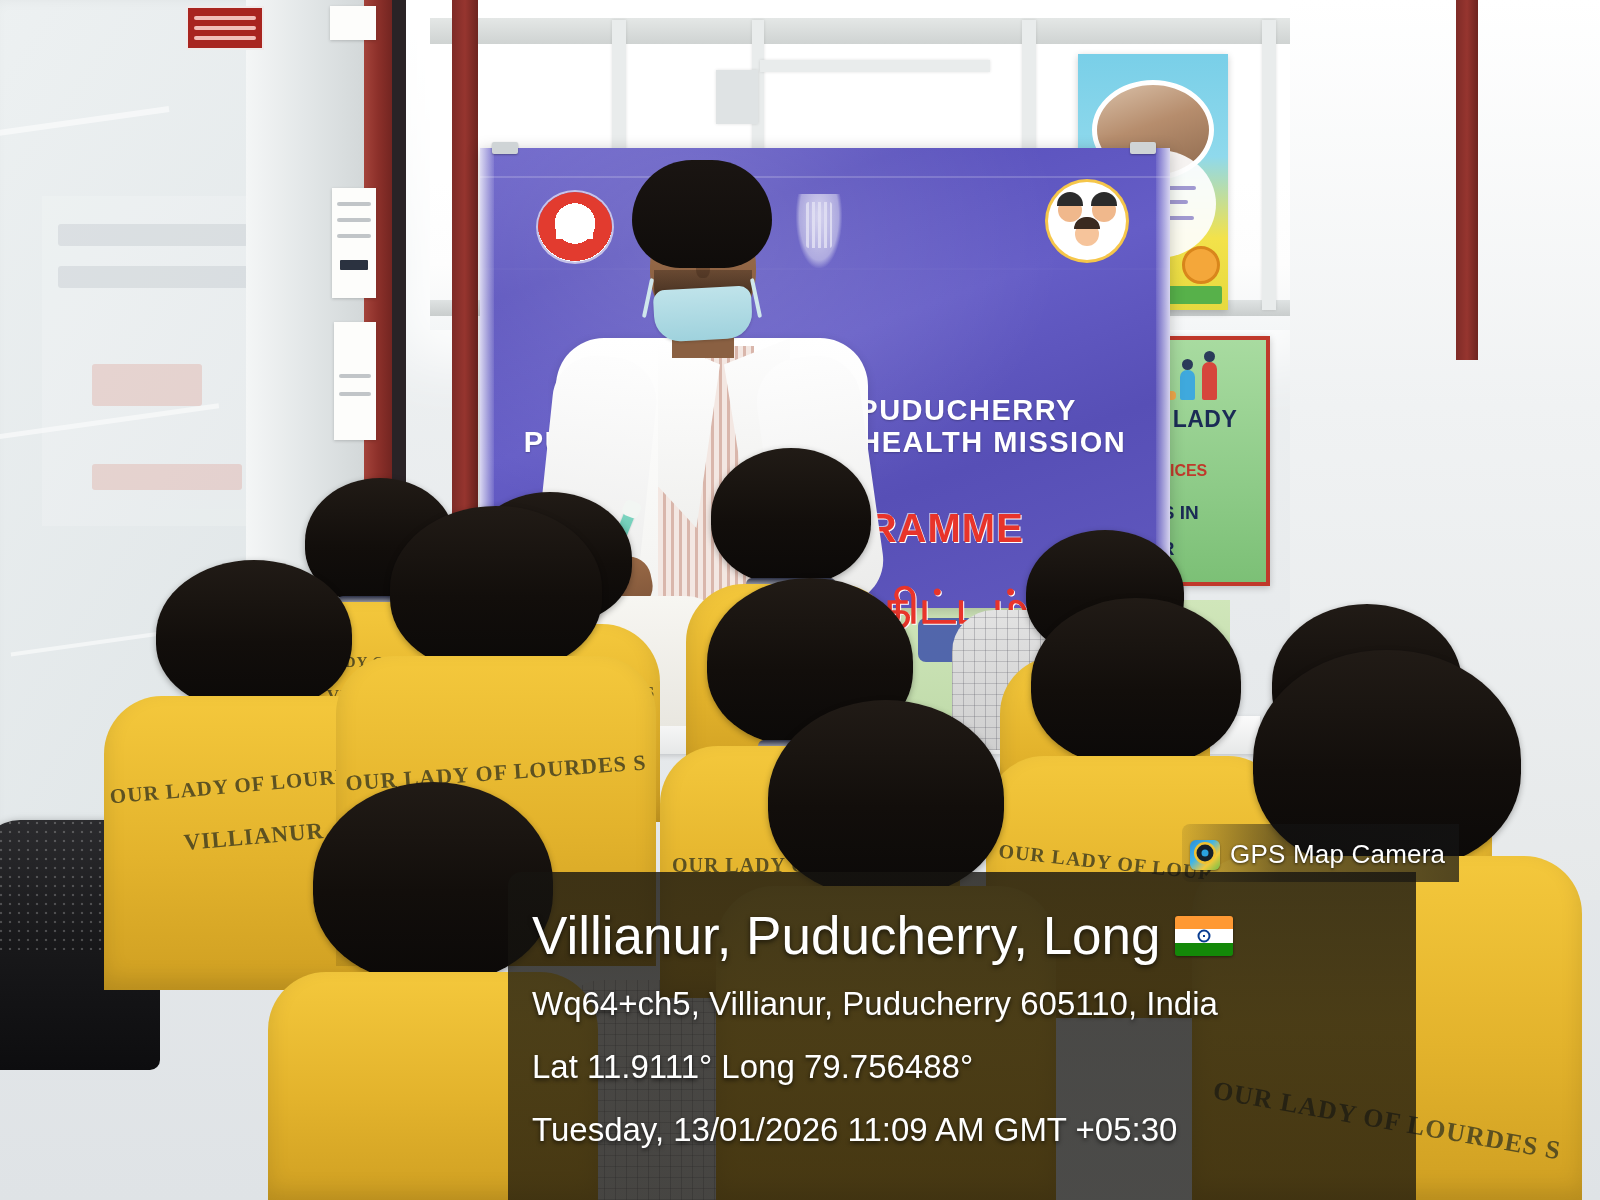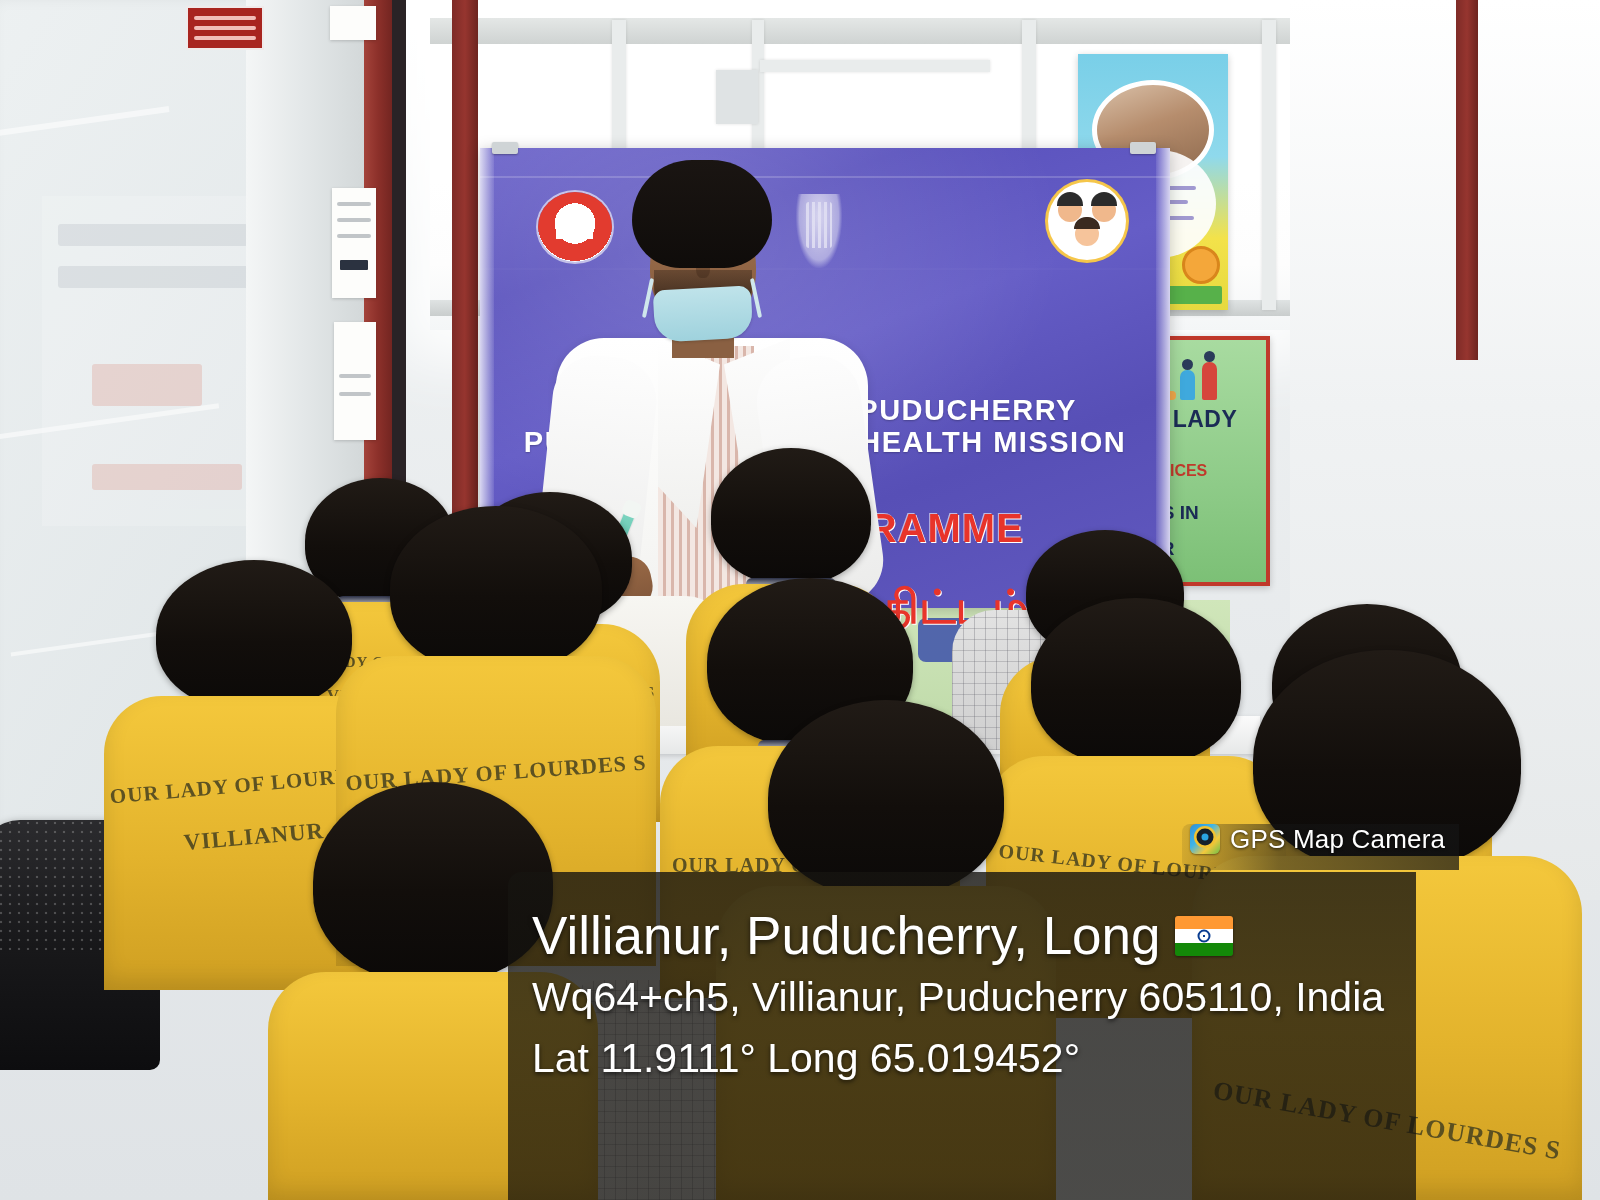--- a/index.html
+++ b/index.html
@@ -199,22 +199,22 @@
   .rksk-l3{position:absolute;left:4px;right:0;text-align:left;color:#1b2b55;font-weight:bold;font-size:19px;top:162px;}
   .rksk-l4{position:absolute;left:4px;right:0;text-align:left;color:#1b2b55;font-weight:bold;font-size:19px;top:198px;}
   .rksk-icons{position:absolute;left:10px;top:16px;width:72px;height:44px;}
   .rksk-icons b{position:absolute;bottom:0;border-radius:3px 3px 0 0;display:block;}
 
   .poster-low{position:absolute;left:900px;top:600px;width:330px;height:150px;
      background:linear-gradient(180deg,#cfe6b8,#bcd9a4);opacity:.95;}
   .pl-blob{position:absolute;border-radius:50%;}
 
   
-  .gps-badge{position:absolute;left:1182px;top:824px;height:46px;display:flex;align-items:flex-start;
-     gap:10px;padding:0 14px 0 8px;border-radius:8px 0 0 8px;
+  .gps-badge{position:absolute;left:1182px;top:824px;height:46px;display:flex;align-items:flex-end;
+     gap:10px;padding:0 14px 12px 8px;border-radius:8px 0 0 8px;
      background:linear-gradient(90deg,rgba(20,20,20,.10),rgba(20,20,20,.55) 35%,rgba(20,20,20,.72));}
   .gps-icon{width:30px;height:30px;border-radius:6px;flex:none;position:relative;
      background:linear-gradient(135deg,#2f8fd8 0%,#3fb5e8 40%,#f3c93c 70%,#6cc04a 100%);
      box-shadow:0 1px 2px rgba(0,0,0,.4);}
   .gps-icon:before{content:"";position:absolute;left:50%;top:42%;transform:translate(-50%,-50%);
      width:17px;height:17px;border-radius:50%;background:#15202b;box-shadow:0 0 0 2.5px #f0c232;}
   .gps-icon:after{content:"";position:absolute;left:50%;top:42%;transform:translate(-50%,-50%);
      width:7px;height:7px;border-radius:50%;background:#2aa3e0;}
   .gps-badge span{color:#fff;font-size:26px;letter-spacing:.2px;
      text-shadow:0 1px 3px rgba(0,0,0,.7);}
@@ -224,21 +224,21 @@
      background:linear-gradient(180deg,rgba(22,20,16,.80) 0%,rgba(20,18,14,.74) 45%,rgba(18,16,12,.72) 100%);}
   .gps-lines{position:absolute;left:24px;top:36px;right:10px;color:#fff;}
   .gl-title{font-size:53px;font-weight:400;line-height:1.04;white-space:nowrap;
      text-shadow:0 2px 5px rgba(0,0,0,.65);display:flex;align-items:center;gap:14px;}
   .flag{display:inline-block;width:58px;height:40px;border-radius:3px;flex:none;position:relative;
      background:linear-gradient(180deg,#ff9933 0 33.3%,#ffffff 33.3% 66.6%,#138808 66.6% 100%);
      box-shadow:0 1px 3px rgba(0,0,0,.5);}
   .flag:after{content:"";position:absolute;left:50%;top:50%;transform:translate(-50%,-50%);
      width:13px;height:13px;border-radius:50%;border:2.2px solid #0a3d91;box-sizing:border-box;
      background:radial-gradient(circle,#0a3d91 0 22%,transparent 22%);}
-  .gl-sub{font-size:41px;line-height:1.30;margin-top:8px;white-space:nowrap;
+  .gl-sub{font-size:33px;line-height:1.30;margin-top:20px;white-space:nowrap;
      text-shadow:0 2px 4px rgba(0,0,0,.65);}
 
   .map-thumb{position:absolute;left:150px;top:884px;width:340px;height:316px;
      border-radius:10px 0 0 0;overflow:hidden;
      background:
        radial-gradient(circle at 18% 22%, rgba(120,140,120,.55) 0 3%, transparent 4%),
        radial-gradient(circle at 72% 14%, rgba(150,150,140,.5) 0 2.5%, transparent 3.5%),
        repeating-linear-gradient(92deg, rgba(215,220,225,.30) 0 2px, rgba(30,38,42,.0) 2px 16px),
        repeating-linear-gradient(3deg, rgba(205,212,218,.26) 0 2px, rgba(30,38,42,.0) 2px 19px),
        repeating-linear-gradient(48deg, rgba(120,128,110,.22) 0 3px, rgba(20,26,24,.0) 3px 26px),
@@ -526,18 +526,19 @@
     <span>GPS Map Camera</span>
   </div>
 
   <div class="gps-panel">
     <div class="gps-lines">
       <div class="gl-title">
         <span>Villianur, Puducherry, Long</span>
         <span class="flag"></span>
       </div>
       <div class="gl-sub">Wq64+ch5, Villianur, Puducherry 605110, India</div>
-      <div class="gl-sub">Lat 11.9111° Long 65.019452°</div>
+      <div class="gl-sub">Lat 11.9111° Long 79.756488°</div>
+      <div class="gl-sub">Tuesday, 13/01/2026 11:09 AM GMT +05:30</div>
     </div>
   </div>
 
 
 </div>
 
 </body></html>

